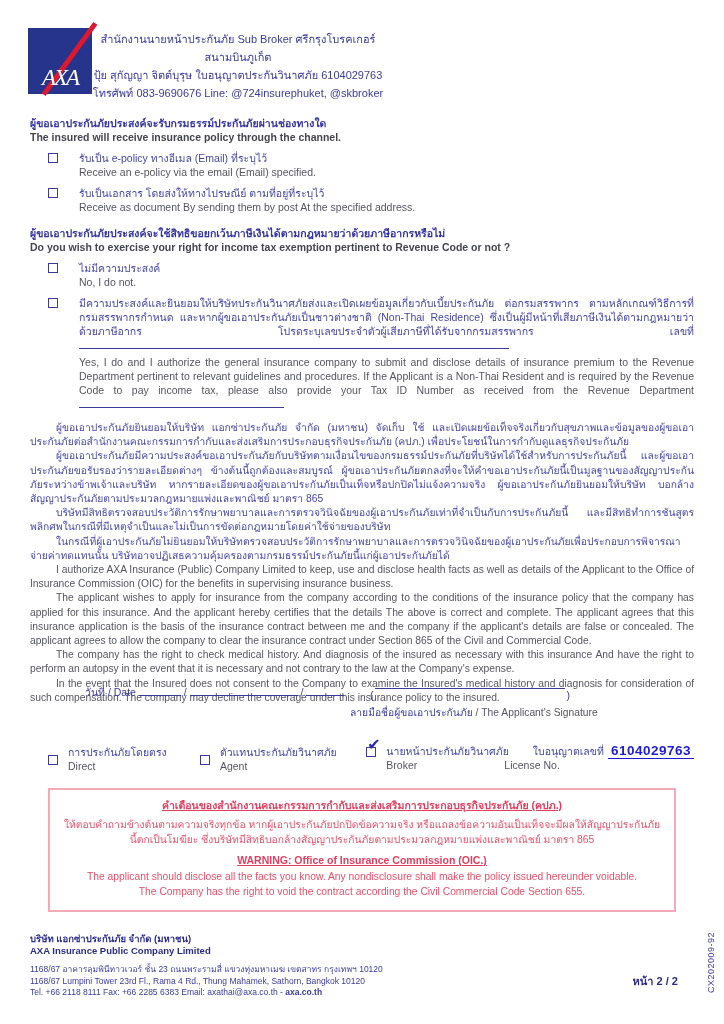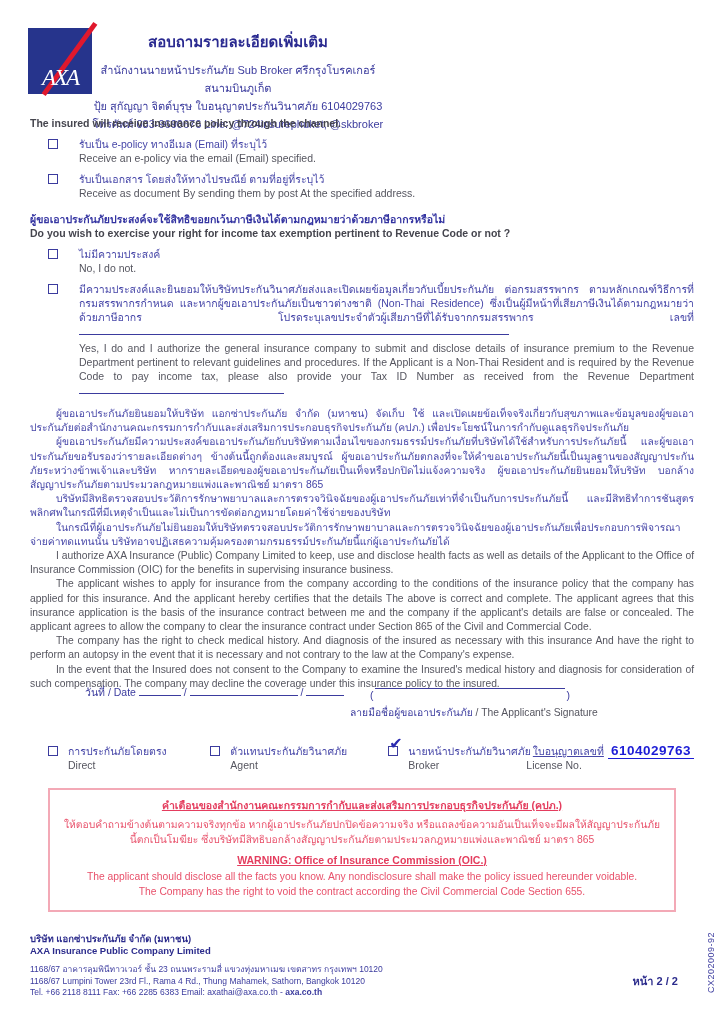--- a/index.html
+++ b/index.html
@@ -36,25 +36,25 @@
   
   .sigrow { position:absolute; left:30px; top:676px; width:664px; font-size:10.5px; }
   .daterow { position:absolute; left:55px; top:8px; color:#3b3b9e; }
   .sigcol { position:absolute; left:320px; top:0; width:240px; text-align:center; color:#3b3b9e; }
   .sigline { border-bottom:1.3px solid #3b3b9e; width:190px; margin:0 auto; height:13px; }
   .parens { display:flex; justify-content:space-between; width:200px; margin:0 auto; line-height:13px; }
   .sigcap { margin-top:2px; font-size:10.3px; white-space:nowrap; }
   .sigcap .en-part { color:#55555f; }
   
   .chanrow { position:absolute; left:48px; top:744px; width:646px; display:flex; }
-  .chan { display:flex; gap:10px; align-items:flex-start; }
+  .chan { display:flex; gap:10px; align-items:center; }
   .chan .lines { font-size:10.5px; line-height:14px; }
   .chan .en { color:#55555f; }
   .c1 { width:187px; } .c2 { width:205px; } .c3 { flex:1; }
-  .lic-label { margin-left:2px;text-decoration:underline; }
+  .lic-label { margin-left:24px; }
   .lic-no { font-size:13.5px; font-weight:bold; color:#1c1cd6; border-bottom:1.3px solid #1c1cd6; padding:0 3px; margin-left:4px; letter-spacing:0.5px; }
   .c3row2 { display:flex; font-size:10.5px; color:#55555f; line-height:15px; }
   .c3row2 .sp { width:118px; }
   
   .warnbox { position:absolute; left:48px; top:788px; width:628px; border:2px solid #f3a9b6; padding:7px 12px 11px; text-align:center; color:#e8506a; }
   .warn-title-th { font-size:10.5px; font-weight:bold; text-decoration:underline; color:#e43d5e; margin-bottom:3px; }
   .warn-body-th { font-size:10.3px; line-height:15px; }
   .warn-title-en { font-size:10.5px; font-weight:bold; text-decoration:underline; color:#e43d5e; margin:7px 0 3px; }
   .warn-body-en { font-size:10.3px; line-height:15px; }
   
@@ -69,29 +69,29 @@
 </head>
 <body>
 
 <div class="page">
 
   <div class="logo">
     <div class="stripe"></div>
     <div class="axa-word">AXA</div>
   </div>
   <div class="head-text">
-    <div class="head-title">สอบถามรายละเอียดเพิ่มเติม</div>
     <div class="head-line">สำนักงานนายหน้าประกันภัย Sub Broker ศรีกรุงโบรคเกอร์ สนามบินภูเก็ต</div>
     <div class="head-line">ปุ้ย  สุกัญญา จิตต์บุรุษ    ใบอนุญาตประกันวินาศภัย 6104029763</div>
     <div class="head-line">โทรศัพท์ 083-9690676     Line: @724insurephuket,  @skbroker</div>
   </div>
 
   <div class="main">
 
     <div>
+      <div class="h-th">ผู้ขอเอาประกันภัยประสงค์จะรับกรมธรรม์ประกันภัยผ่านช่องทางใด</div>
       <div class="h-en">The insured will receive  insurance policy through the channel.</div>
       <div class="opt">
         <span class="cb"></span>
         <div>
           <div class="opt-th">รับเป็น e-policy ทางอีเมล (Email) ที่ระบุไว้</div>
           <div class="opt-en">Receive an e-policy via the email (Email) specified.</div>
         </div>
       </div>
       <div class="opt">
         <span class="cb"></span>

